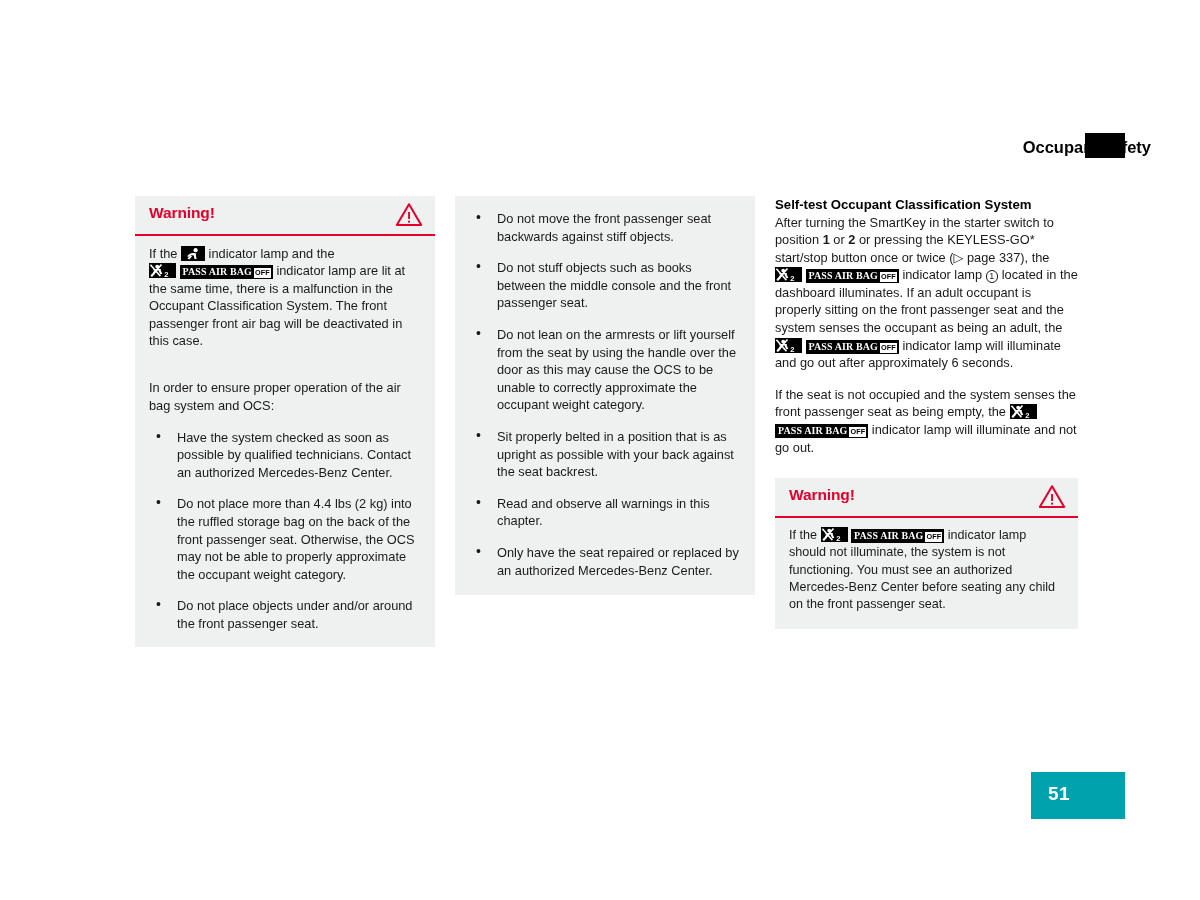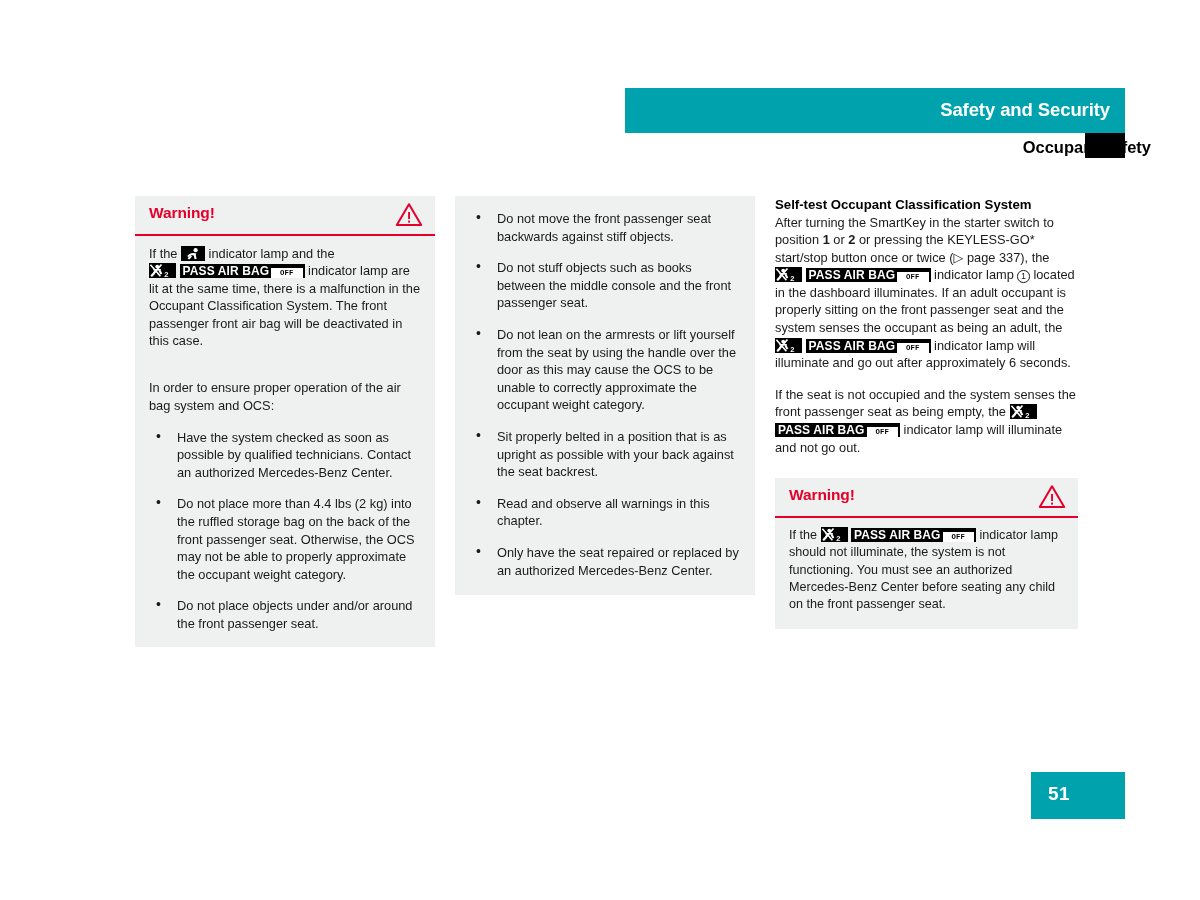--- a/index.html
+++ b/index.html
@@ -153,38 +153,37 @@
   
   .ico-pabo {
     height: 14px;
     padding: 0 2px 0 3px;
     vertical-align: -2px;
     white-space: nowrap;
     line-height: 14px;
   }
   .ico-pabo .t {
     color: #ffffff;
-    font-family: Liberation Sans, sans-serif;
-    font-size: 12px;
+    font-family: Liberation Serif, serif;
+    font-size: 10px;
     font-weight: bold;
     letter-spacing: 0.1px;
     vertical-align: 2px;
   }
   .ico-pabo .off {
     display: inline-block;
     background: #ffffff;
     color: #000000;
     font-size: 7.3px;
     font-weight: bold;
-    padding: 0 9px;
+    padding: 0 1px;
     margin-left: 2px;
     line-height: 10px;
     vertical-align: 2px;
     letter-spacing: 0.1px;
-    font-family: Liberation Mono, monospace;
   }
 
   .bold { font-weight: bold; }
 
   
   .circnum {
     display: inline-block;
     width: 12.5px;
     height: 12.5px;
     border: 1px solid #1a1a1a;
@@ -219,23 +218,20 @@
     font-size: 19px;
     font-weight: bold;
     letter-spacing: 0.5px;
   }
 </style>
 </head>
 <body>
 
 <div id="page">
 
-  <div class="hdr-bar">
-    <div class="hdr-bar-title">Safety and Security</div>
-  </div>
   <div class="hdr-sub">Occupant safety</div>
   <div class="hdr-square"></div>
 
   <div class="col col-1">
 
     <div class="warn">
       <div class="warn-head">
         <span class="warn-title">Warning!</span>
         <span class="warn-tri">
           <svg viewBox="0 0 28 25" width="28" height="25">

